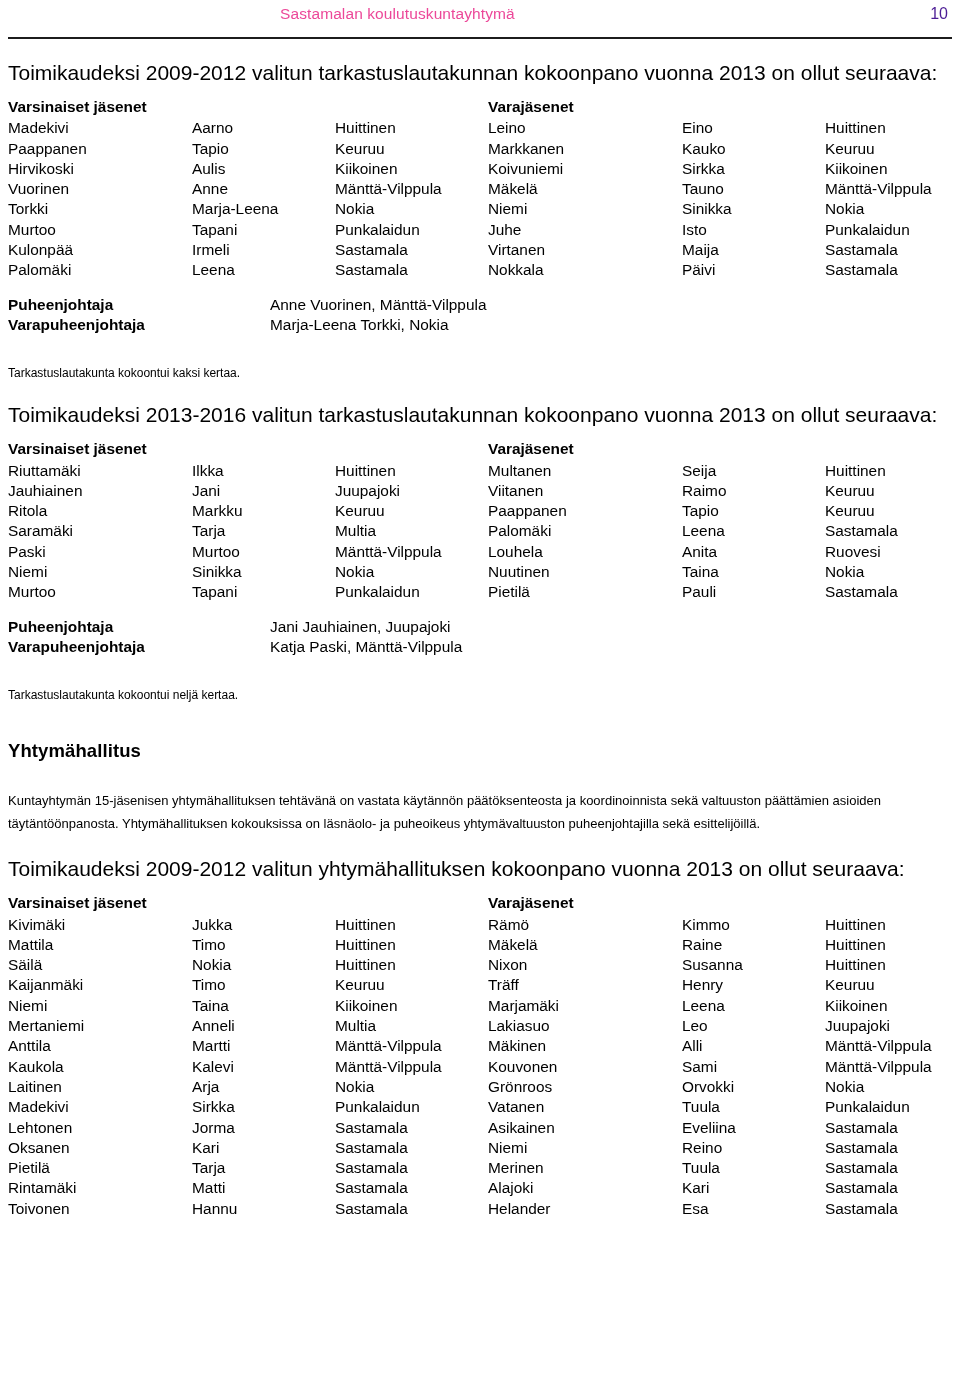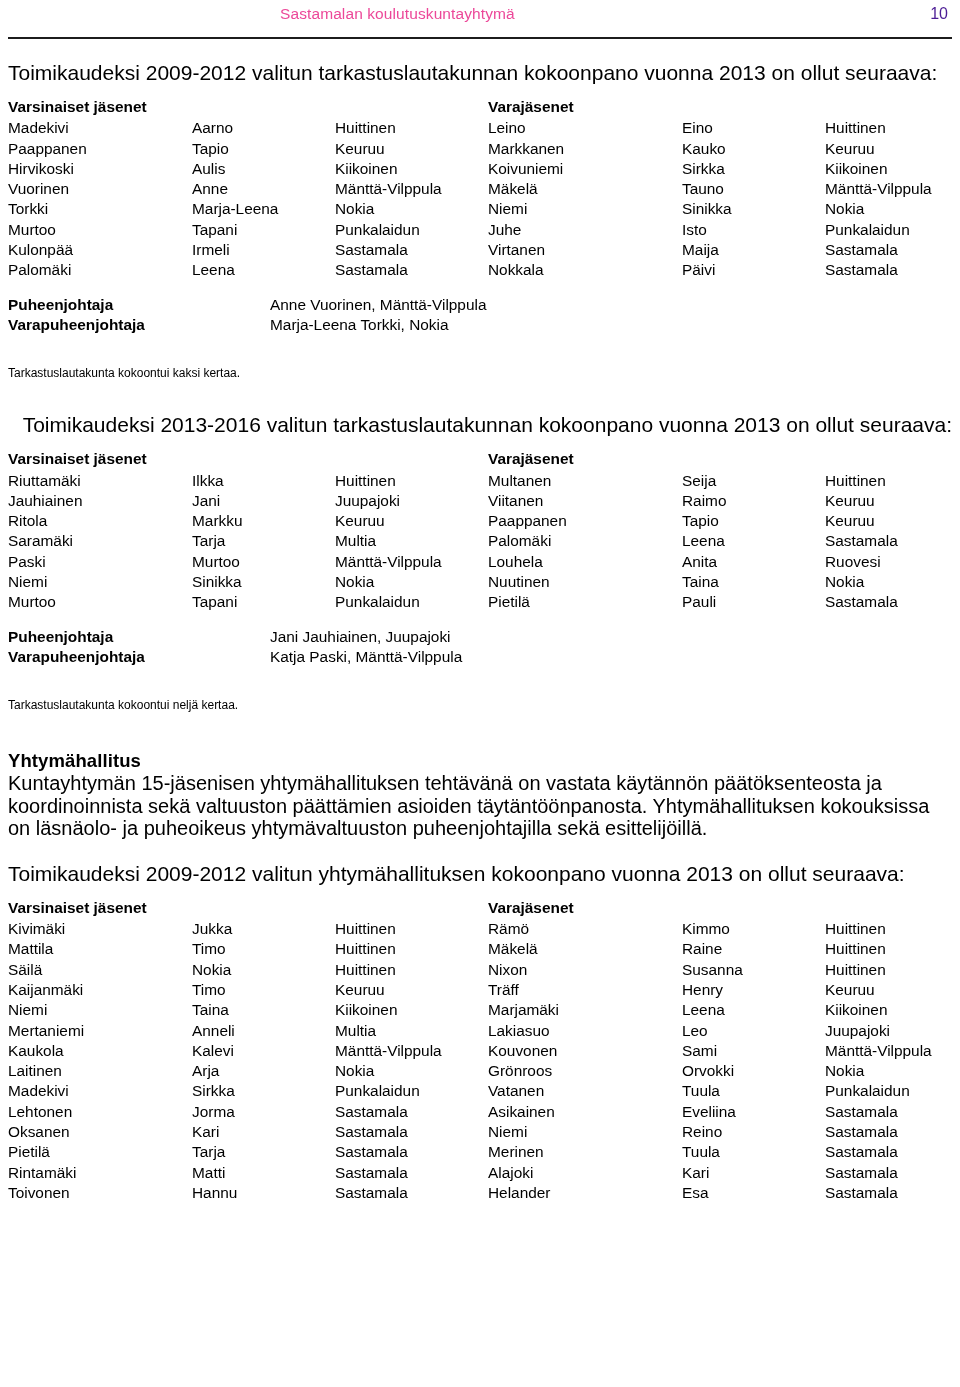--- a/index.html
+++ b/index.html
@@ -47,21 +47,21 @@
     margin: 6px 0 0 0;
     width: 944px;
   }
 
   
   .intro-line {
     font-size: 21px;
     line-height: 20px;
     margin-top: 24px;
   }
-  .section-gap-top { margin-top: 32px; text-align: right; }
+  .section-gap-top { margin-top: 22px; }
 
   
   .member-table {
     width: 944px;
     border-collapse: collapse;
     table-layout: fixed;
     margin-top: 14px;
   }
   .member-table th,
   .member-table td {
@@ -108,22 +108,23 @@
 
   
   .section-heading {
     font-size: 18.5px;
     font-weight: bold;
     margin-top: 35px;
     letter-spacing: .1px;
   }
 
   .body-paragraph {
-    font-size: 20px;
+    font-size: 13px;
     line-height: 22.5px;
+    margin-top: 28px;
     width: 944px;
   }
 </style>
 </head>
 <body>
 
 <div class="page">
 
   <div class="doc-header">
     <div class="doc-header-title">Sastamalan koulutuskuntayhtymä</div>
@@ -383,20 +384,28 @@
         </tr>
         <tr>
           <td>Mertaniemi</td>
           <td>Anneli</td>
           <td>Multia</td>
           <td>Lakiasuo</td>
           <td>Leo</td>
           <td>Juupajoki</td>
         </tr>
         <tr>
+          <td>Anttila</td>
+          <td>Martti</td>
+          <td>Mänttä-Vilppula</td>
+          <td>Mäkinen</td>
+          <td>Alli</td>
+          <td>Mänttä-Vilppula</td>
+        </tr>
+        <tr>
           <td>Kaukola</td>
           <td>Kalevi</td>
           <td>Mänttä-Vilppula</td>
           <td>Kouvonen</td>
           <td>Sami</td>
           <td>Mänttä-Vilppula</td>
         </tr>
         <tr>
           <td>Laitinen</td>
           <td>Arja</td>

